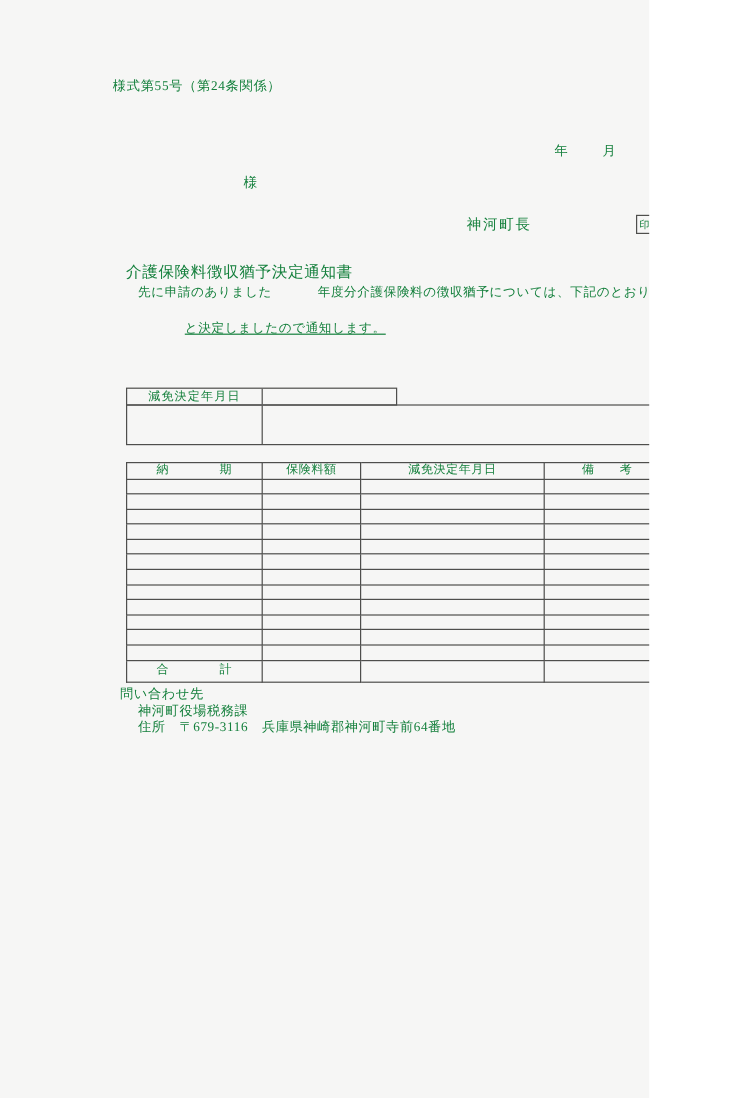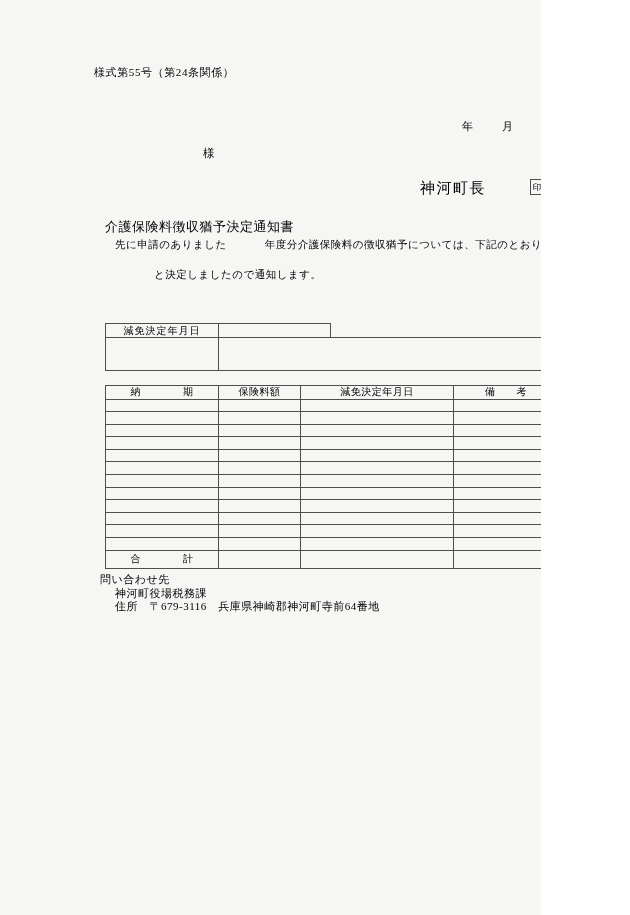--- a/index.html
+++ b/index.html
@@ -2,45 +2,45 @@
 <html><head>
 <meta charset="utf-8">
 <style>
   * { margin:0; padding:0; box-sizing:border-box; }
   html,body { background:#ffffff; }
   .page {
     position:relative;
     width:541px; height:915px;
     background:#f6f6f5;
     font-family:"Liberation Serif","DejaVu Serif",serif;
-    color:#000000;
+    color:#15803d;
     overflow:hidden;
   }
   .abs { position:absolute; line-height:1; white-space:nowrap; }
 
   .form-number { left:94px; top:67px; font-size:11px; letter-spacing:0.6px; }
 
   .date-line { left:462px; top:121px; font-size:11px; display:flex; gap:29px; }
 
   .addressee { left:203px; top:148px; font-size:11.5px; }
 
-  .sender-line { left:389px; top:181px; font-size:15px; letter-spacing:1.5px;margin-left:31px; }
+  .sender-line { left:389px; top:181px; font-size:12px; letter-spacing:1.5px; }
   .seal {
     left:530px; top:179px; width:14px; height:16px;
     border:1px solid #4e4e4c;
     font-size:8.5px; display:flex; align-items:center; justify-content:center;
     letter-spacing:0;
   }
 
   .doc-title { left:105px; top:220px; width:453px; 
     font-size:13px; letter-spacing:0.5px; }
 
   .body-line1 { left:115px; top:240px; font-size:10.5px; letter-spacing:0.5px; }
   .blank-gap { display:inline-block; width:38px; }
-  .body-line2 { left:154px; top:270px; font-size:10.5px; letter-spacing:0.5px; }
+  .body-line2 { left:154px; top:270px; font-size:10.5px; letter-spacing:0.5px;text-decoration:underline; }
 
   
   .cellrow { display:flex; border:1px solid #4e4e4c; font-size:10px; }
   .cellrow .cell { display:flex; align-items:center; justify-content:center;
     letter-spacing:1px; }
   .b-right { border-right:1px solid #4e4e4c; }
 
   .insured-row { left:105px; top:292px; width:453px; height:17px; }
   .c-name-label  { width:92px; }
   .c-name-value  { width:133px; }

